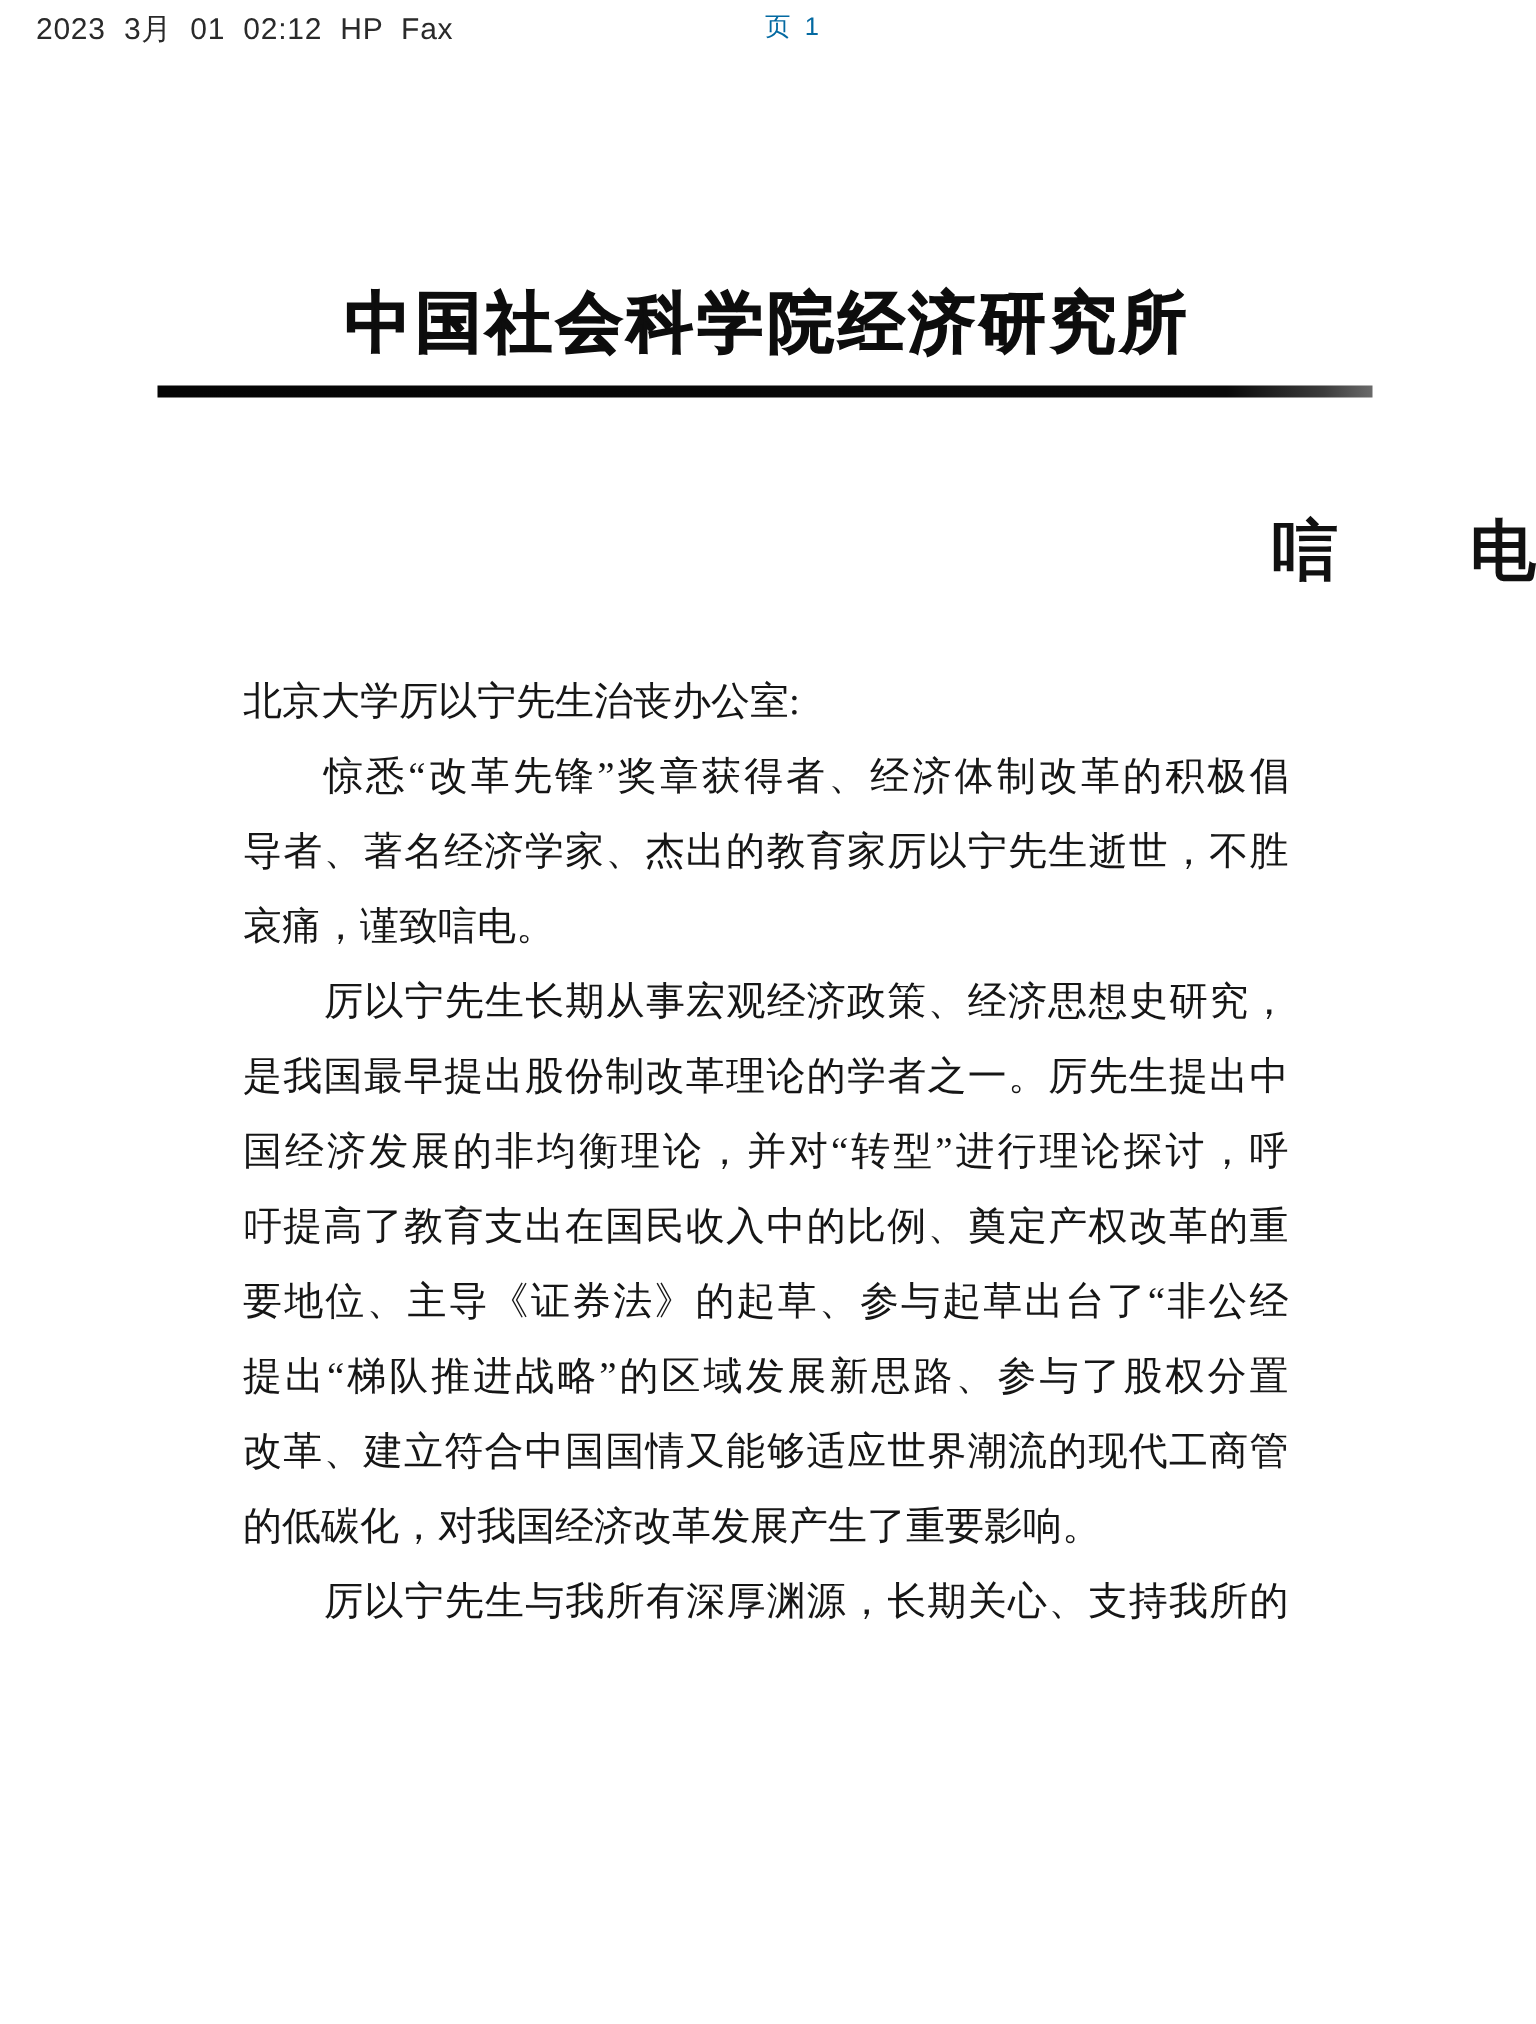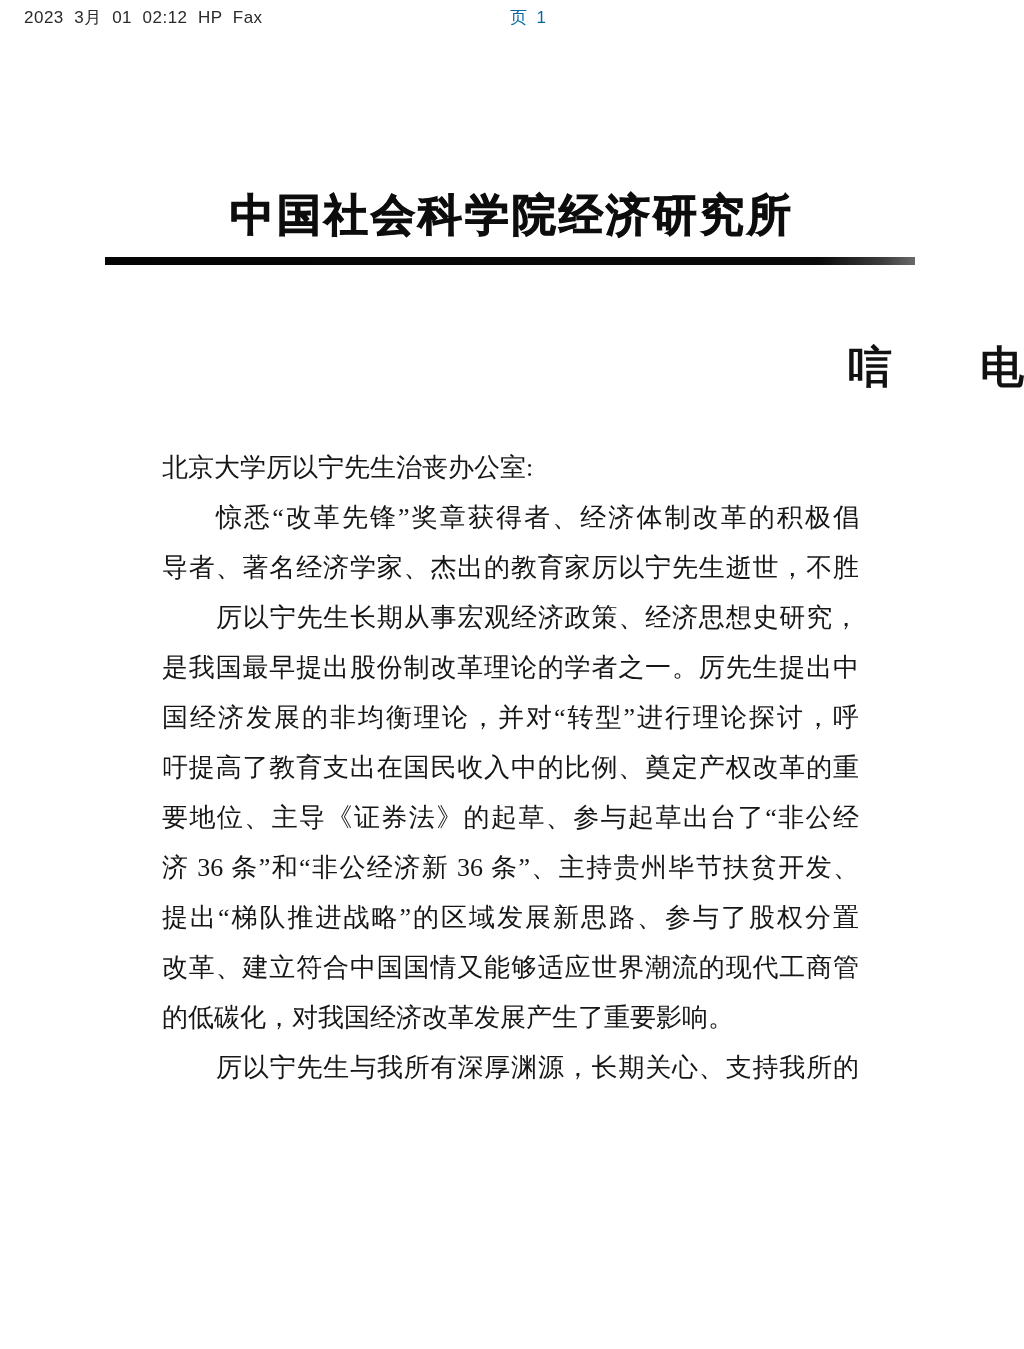--- a/index.html
+++ b/index.html
@@ -13,21 +13,21 @@
     font-family: "Liberation Serif", "DejaVu Serif", serif;
     color: #1c1c1c;
   }
 
   
   .fax-header {
     position: absolute;
     top: 6px;
     left: 24px;
     font-family: "Liberation Sans", "DejaVu Sans", sans-serif;
-    font-size: 17px;
+    font-size: 20px;
     color: #2a2a2a;
     white-space: pre;
     letter-spacing: 0.5px;
   }
   .fax-page-num {
     position: absolute;
     top: 6px;
     left: 510px;
     font-family: "Liberation Sans", "DejaVu Sans", sans-serif;
     font-size: 17px;
@@ -100,25 +100,25 @@
 
   <div class="letterhead-title">中国社会科学院经济研究所</div>
   <div class="letterhead-rule"></div>
 
   <div class="doc-heading">唁　　电</div>
 
   <div class="doc-body">
     <div class="line endline">北京大学厉以宁先生治丧办公室:</div>
     <div class="line indent">惊悉“改革先锋”奖章获得者、经济体制改革的积极倡</div>
     <div class="line">导者、著名经济学家、杰出的教育家厉以宁先生逝世，不胜</div>
+    <div class="line endline">哀痛，谨致唁电。</div>
     <div class="line indent">厉以宁先生长期从事宏观经济政策、经济思想史研究，</div>
     <div class="line">是我国最早提出股份制改革理论的学者之一。厉先生提出中</div>
     <div class="line">国经济发展的非均衡理论，并对“转型”进行理论探讨，呼</div>
     <div class="line">吁提高了教育支出在国民收入中的比例、奠定产权改革的重</div>
     <div class="line">要地位、主导《证券法》的起草、参与起草出台了“非公经</div>
-    <div class="line">济 36 条”和“非公经济新 36 条”、主持贵州毕节扶贫开发、</div>
     <div class="line">提出“梯队推进战略”的区域发展新思路、参与了股权分置</div>
     <div class="line">改革、建立符合中国国情又能够适应世界潮流的现代工商管</div>
     <div class="line endline">的低碳化，对我国经济改革发展产生了重要影响。</div>
     <div class="line indent">厉以宁先生与我所有深厚渊源，长期关心、支持我所的</div>
   </div>
 
 </div>
 
 </body></html>

